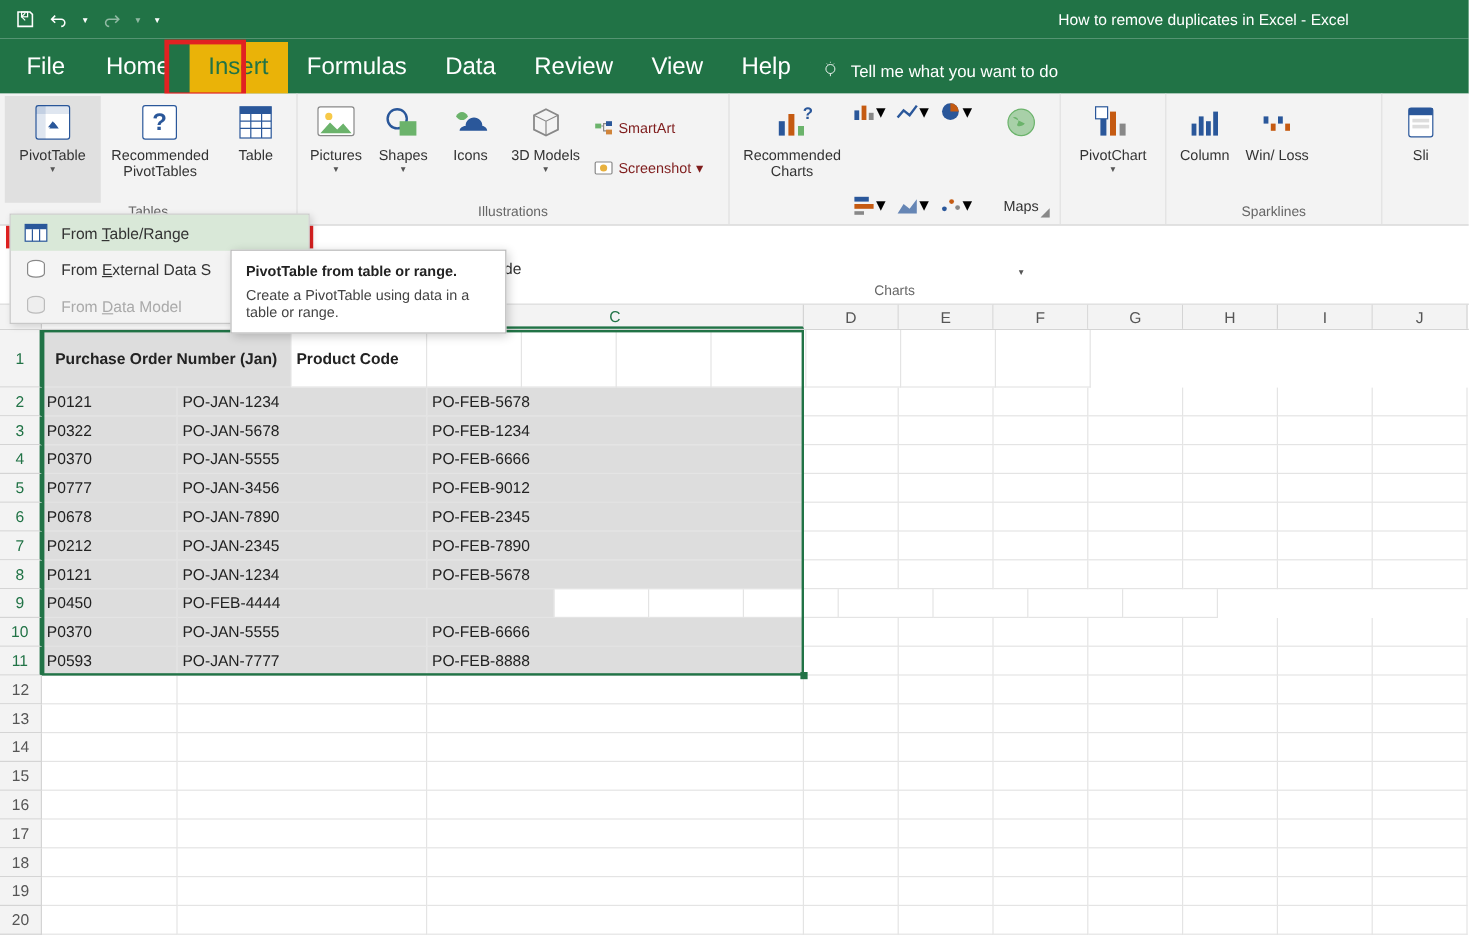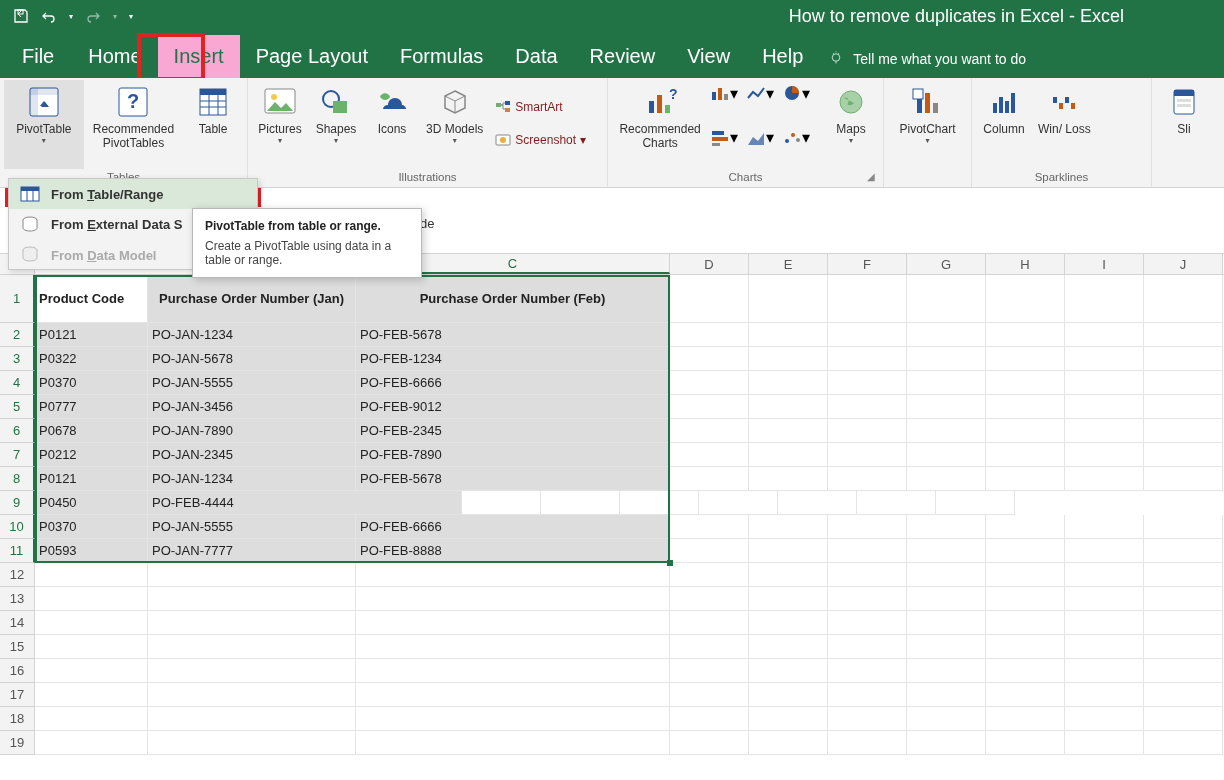--- a/index.html
+++ b/index.html
@@ -3,27 +3,27 @@
 <meta charset="utf-8">
 <style>
 * { margin: 0; padding: 0; box-sizing: border-box; font-family: "Segoe UI", Tahoma, sans-serif; }
 body { background: #fff; overflow: hidden; width: 1224px; height: 780px; }
 
 
 .titlebar { background: #217346; height: 32px; display: flex; align-items: center; color: #fff; font-size: 12px; position: relative; }
 .qat { display: flex; align-items: center; gap: 2px; padding-left: 8px; }
 .qat-btn { width: 26px; height: 26px; display: flex; align-items: center; justify-content: center; color: #fff; }
 .qat-btn svg { fill: #fff; }
-.title-text { position: absolute; left: 50%; transform: translateX(-50%); font-size: 18px; white-space: nowrap; left: auto; right: 100px; transform: none; }
+.title-text { position: absolute; left: 50%; transform: translateX(-50%); font-size: 13px; white-space: nowrap; left: auto; right: 100px; transform: none; }
 
 
 .menubar { background: #217346; height: 46px; display: flex; align-items: flex-end; padding-left: 4px; }
 .menu-item { color: #fff; padding: 10px 16px; font-size: 20px; cursor: pointer; }
 .menu-item.file { padding: 10px 18px; }
-.menu-item.active { background: #f9a8d4; color: #217346; }
+.menu-item.active { background: #eab308; color: #217346; }
 .tellme { display: flex; align-items: center; color: #fff; font-size: 14px; margin-left: 8px; gap: 8px; padding: 10px 0; }
 .tellme svg { stroke: #fff; fill: none; }
 
 
 .highlight-insert { position: absolute; border: 4px solid #e12222; pointer-events: none; }
 
 
 .ribbon { background: #f3f3f3; height: 110px; display: flex; border-bottom: 1px solid #d4d4d4; position: relative; }
 .ribbon-group { display: flex; flex-direction: column; border-right: 1px solid #e0e0e0; padding: 2px 4px 0 4px; }
 .ribbon-group-row { display: flex; flex: 1; }
@@ -32,21 +32,21 @@
 .ribbon-btn-lg { min-width: 56px; }
 .ribbon-icon-lg { width: 36px; height: 36px; display: flex; align-items: center; justify-content: center; margin-bottom: 2px; }
 .ribbon-btn .drop { font-size: 8px; color: #555; }
 .mini-row { display: flex; align-items: center; font-size: 12px; color: #7f1d1d; padding: 2px 6px; gap: 4px; margin-top: 13px; }
 .mini-icon { width: 16px; height: 16px; display: inline-flex; align-items: center; justify-content: center; }
 .chart-gallery { display: flex; flex-wrap: wrap; width: 120px; gap: 4px 8px; padding: 2px; }
 .chart-gallery .gi { width: 28px; height: 22px; display: flex; align-items: center; justify-content: center; }
 .launcher { position: absolute; right: 2px; bottom: 2px; width: 14px; height: 14px; font-size: 10px; color: #888; }
 
 
-.dropdown { position: absolute; left: 8px; top: 178px; background: #f3f3f3; border: 1px solid #c8c8c8; box-shadow: 2px 2px 6px rgba(0,0,0,.15); width: 250px; z-index: 20; font-weight: bold; }
+.dropdown { position: absolute; left: 8px; top: 178px; background: #f3f3f3; border: 1px solid #c8c8c8; box-shadow: 2px 2px 6px rgba(0,0,0,.15); width: 250px; z-index: 20; }
 .dropdown-item { display: flex; align-items: center; gap: 10px; padding: 6px 10px; font-size: 13px; color: #333; }
 .dropdown-item.hover { background: #d9e8d8; }
 .dropdown-item .u { text-decoration: underline; }
 .dd-icon { width: 22px; height: 18px; display: flex; align-items: center; justify-content: center; }
 
 
 .tooltip { position: absolute; left: 192px; top: 208px; width: 230px; background: #fff; border: 1px solid #b9b9b9; box-shadow: 2px 2px 8px rgba(0,0,0,.2); padding: 10px 12px; font-size: 12px; color: #444; z-index: 30; }
 .tooltip .tt-title { font-weight: 600; color: #222; margin-bottom: 6px; }
 
 
@@ -104,21 +104,20 @@
     <span class="qat-btn" style="width:14px;font-size:8px;opacity:.5">▾</span>
     <span class="qat-btn" style="width:14px;font-size:8px">▾</span>
   </div>
   <div class="title-text">How to remove duplicates in Excel  -  Excel</div>
 </div>
 
 <div class="menubar">
   <div class="menu-item file">File</div>
   <div class="menu-item">Home</div>
   <div class="menu-item active">Insert</div>
-  <div class="menu-item">Page Layout</div>
   <div class="menu-item">Formulas</div>
   <div class="menu-item">Data</div>
   <div class="menu-item">Review</div>
   <div class="menu-item">View</div>
   <div class="menu-item">Help</div>
   <div class="tellme">
     <svg width="18" height="18" viewBox="0 0 24 24">
         <circle cx="12" cy="10" r="5"></circle>
         <path d="M12 15v3M12 2v1M16 4l-1 1M8 4l1 1"></path>
       </svg>
@@ -275,21 +274,21 @@
             </svg>▾</span>
         <span class="gi"><svg width="22" height="18">
               <path d="M2 16l5-8 5 4 6-8v12z" fill="#2a579a" opacity=".7"></path>
             </svg>▾</span>
         <span class="gi"><svg width="22" height="18">
               <circle cx="5" cy="12" r="2" fill="#2a579a"></circle>
               <circle cx="11" cy="6" r="2" fill="#c55a11"></circle>
               <circle cx="16" cy="11" r="2" fill="#888"></circle>
             </svg>▾</span>
       </div>
-      <div class="ribbon-btn ribbon-btn-lg" style="width:48px;">
+      <div class="ribbon-btn ribbon-btn-lg" style="width:48px;gap:43px;">
         <span class="ribbon-icon-lg">
           <svg width="30" height="28" viewBox="0 0 30 28">
               <circle cx="15" cy="14" r="11" fill="#a8d0a8" stroke="#6bb36b"></circle>
               <path d="M8 10c3-2 6 2 4 5s4 3 6 0" fill="#6bb36b"></path>
             </svg>
         </span>
         <span>Maps</span>
           <span class="drop">▾</span>
       </div>
     </div>
@@ -410,23 +409,22 @@
     <div class="ch c-f">F</div>
     <div class="ch c-g">G</div>
     <div class="ch c-h">H</div>
     <div class="ch c-i">I</div>
     <div class="ch c-j">J</div>
   </div>
 
   <div class="rows" id="rows">
       <div class="row hdr">
         <div class="rh active">1</div>
+        <div class="cell c-b hdr selbg">Purchase Order Number (Jan)</div>
         <div class="cell c-a hdr left activecell selbg">Product Code</div>
-        <div class="cell c-b hdr selbg">Purchase Order Number (Jan)</div>
-        <div class="cell c-c hdr selbg">Purchase Order Number (Feb)</div>
         <div class="cell c-d"></div>
         <div class="cell c-e"></div>
         <div class="cell c-f"></div>
         <div class="cell c-g"></div>
         <div class="cell c-h"></div>
         <div class="cell c-i"></div>
         <div class="cell c-j"></div>
       </div>
       <div class="row">
         <div class="rh active">2</div>
@@ -654,17 +652,30 @@
         <div class="cell c-b"></div>
         <div class="cell c-c"></div>
         <div class="cell c-d"></div>
         <div class="cell c-e"></div>
         <div class="cell c-f"></div>
         <div class="cell c-g"></div>
         <div class="cell c-h"></div>
         <div class="cell c-i"></div>
         <div class="cell c-j"></div>
       </div>
+      <div class="row">
+        <div class="rh">20</div>
+        <div class="cell c-a"></div>
+        <div class="cell c-b"></div>
+        <div class="cell c-c"></div>
+        <div class="cell c-d"></div>
+        <div class="cell c-e"></div>
+        <div class="cell c-f"></div>
+        <div class="cell c-g"></div>
+        <div class="cell c-h"></div>
+        <div class="cell c-i"></div>
+        <div class="cell c-j"></div>
+      </div>
     </div>
 
   <div class="sel-overlay" style="left:35px; top:22px; width:635px; height:288px;"></div>
   <div class="fill-handle" style="left:667px; top:307px;"></div>
 </div>
 
 </body></html>

